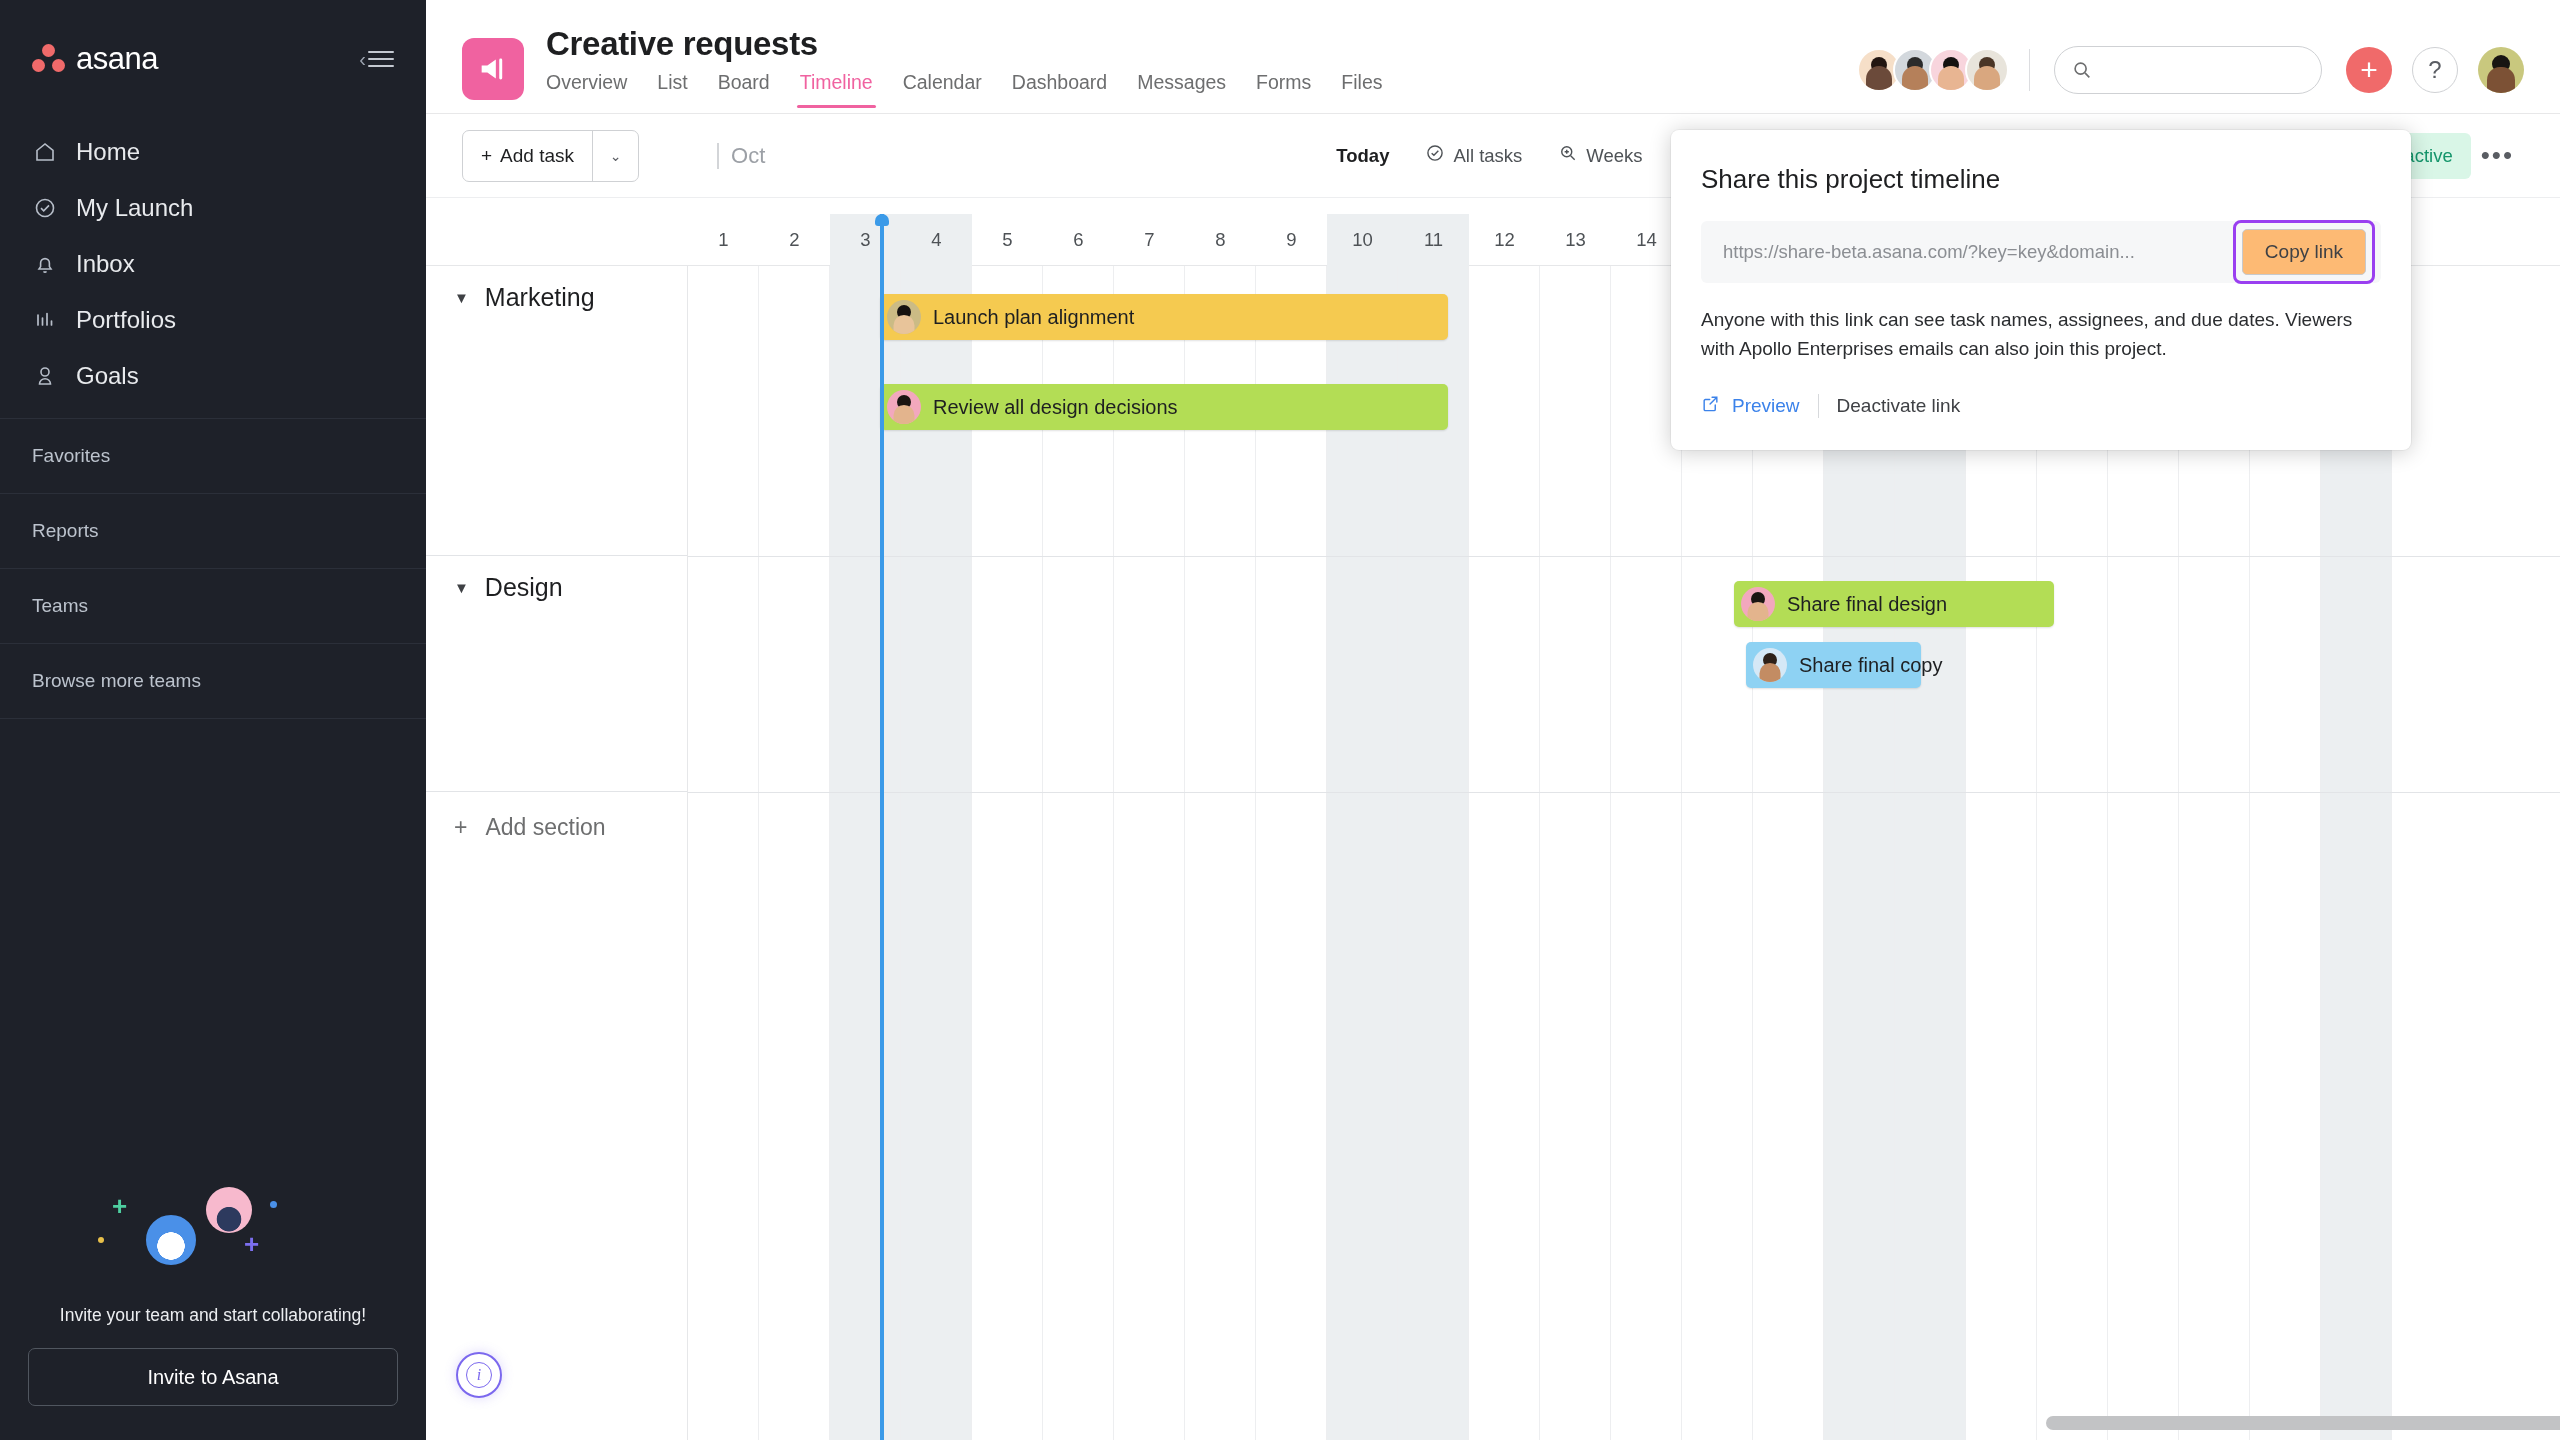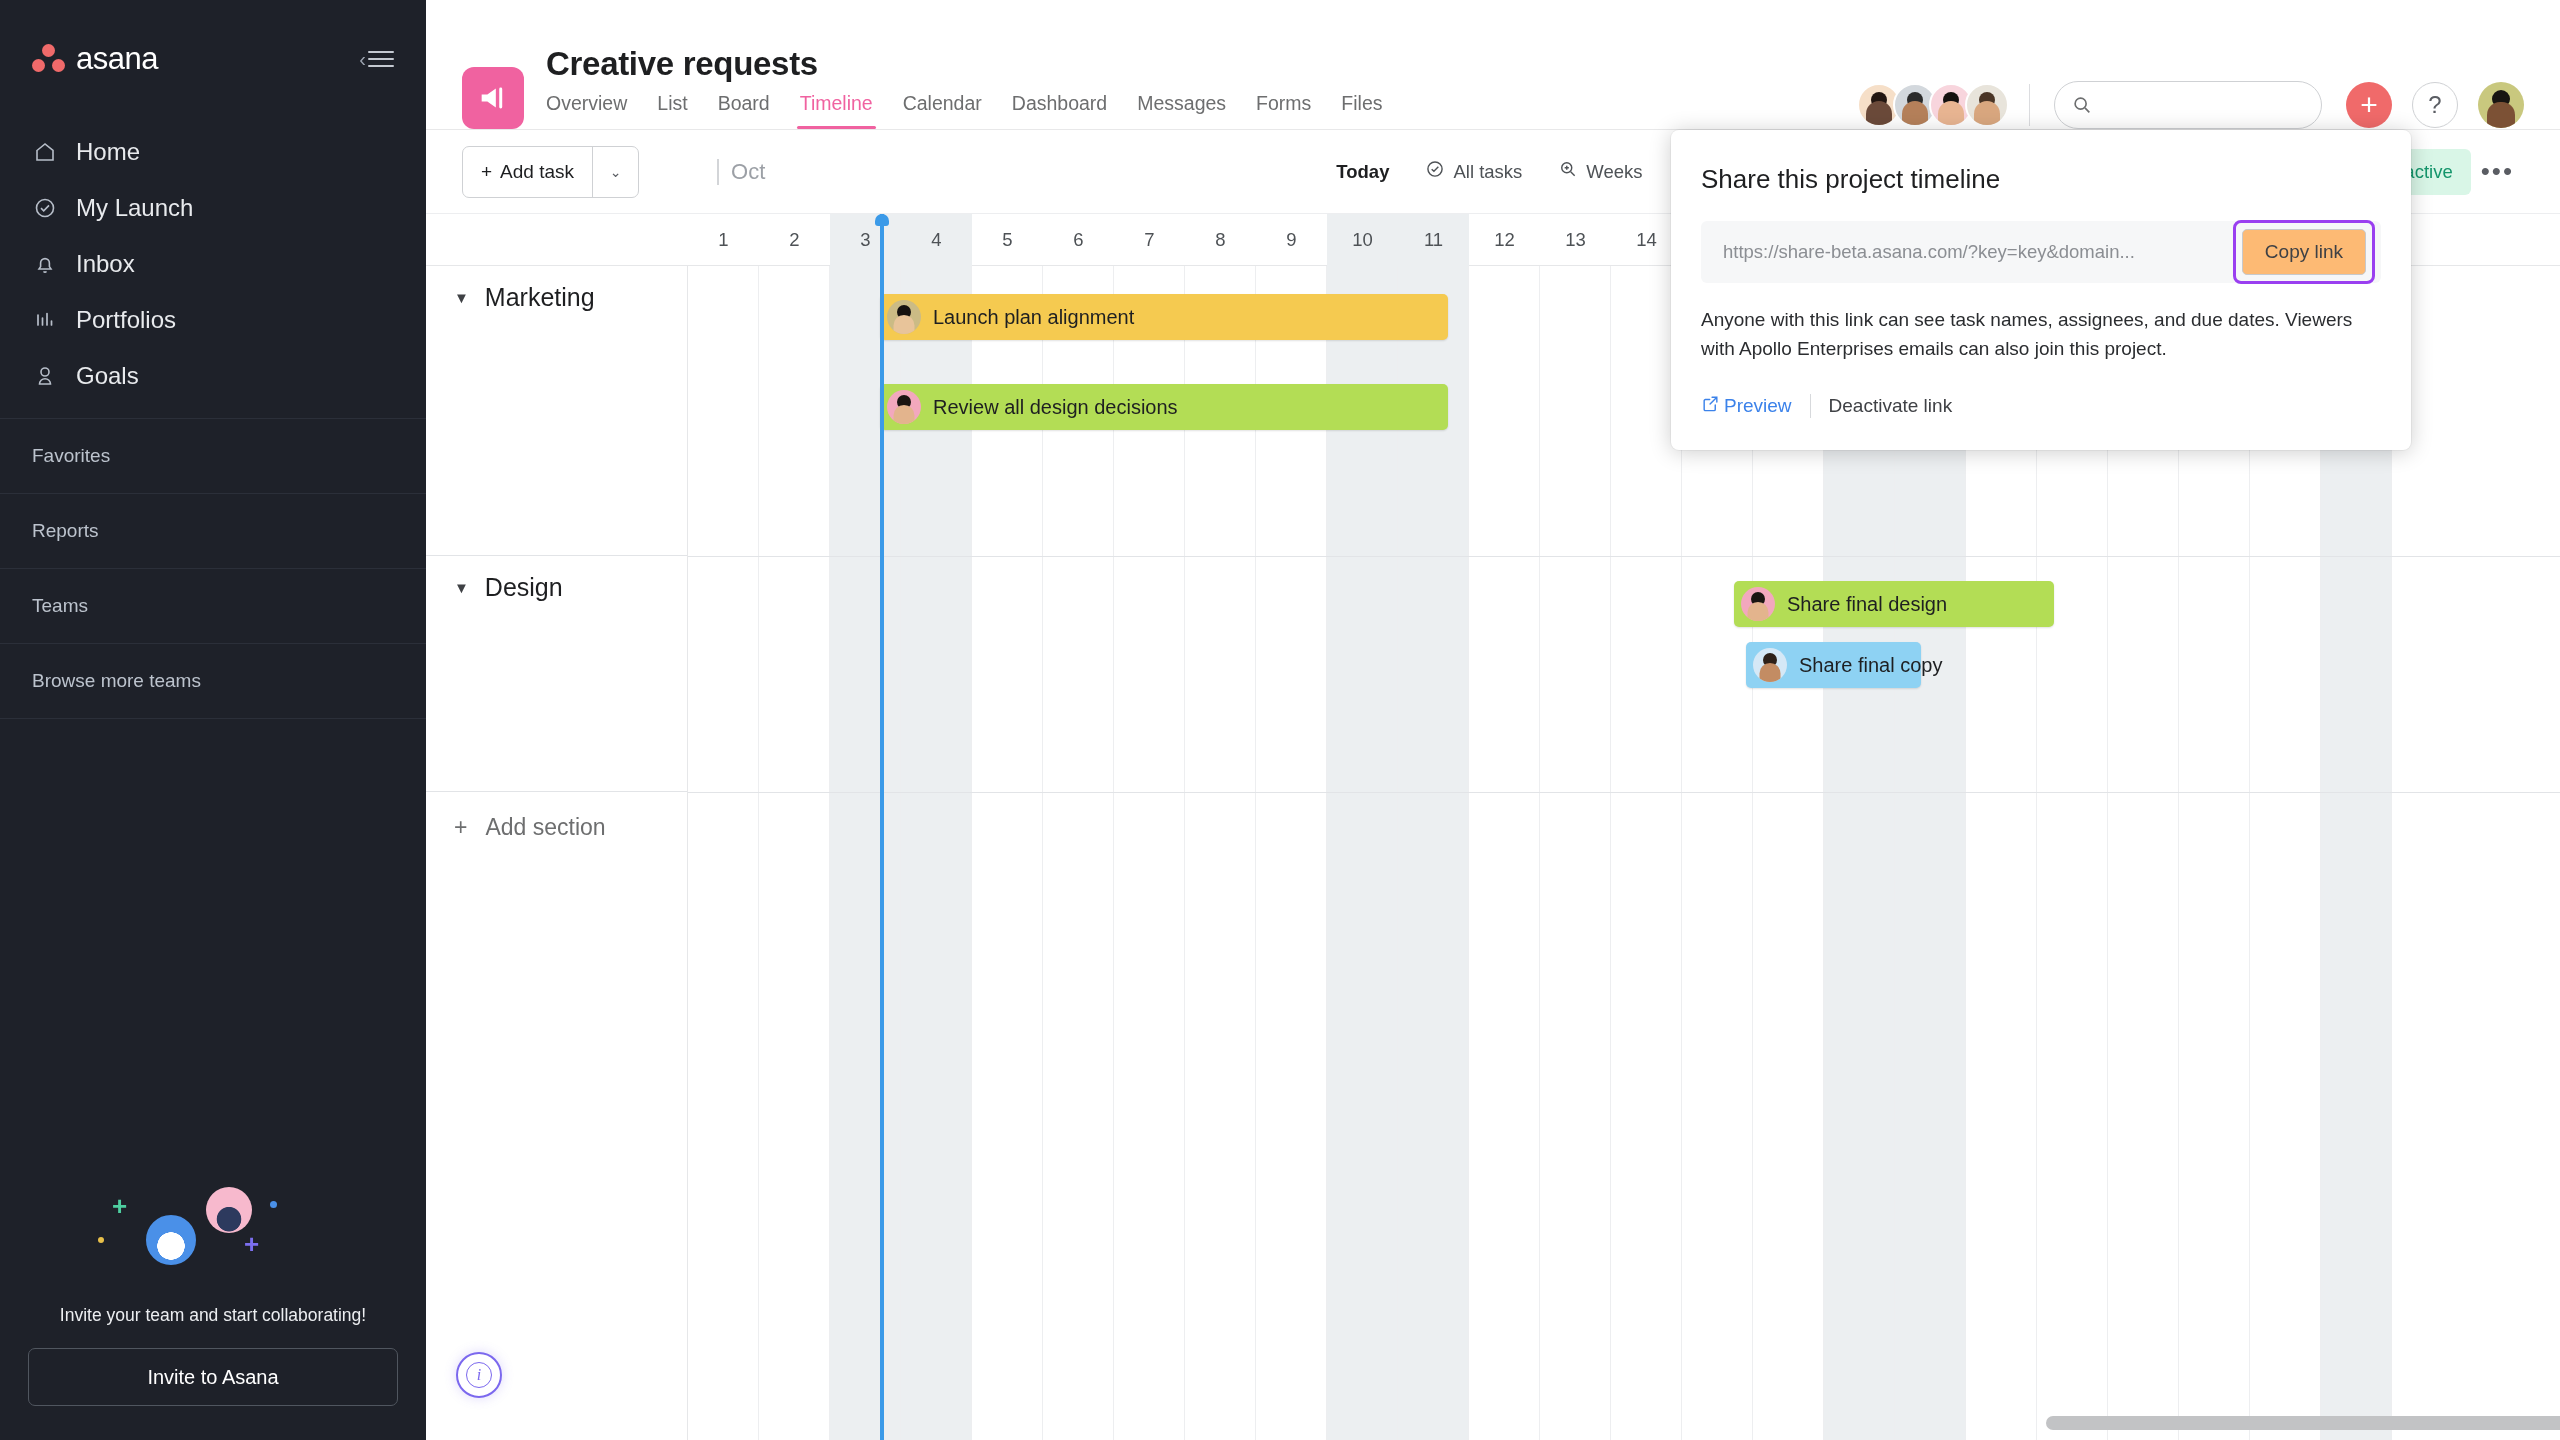--- a/index.html
+++ b/index.html
@@ -52,21 +52,21 @@
   .ia-d2 { width: 7px; height: 7px; border-radius: 50%; background: #4a90e8; left: 242px; top: 26px; }
   .invite-text { font-size: 17.5px; line-height: 1.45; color: #eceef1; margin-bottom: 20px; }
   .invite-btn { display: block; width: 100%; height: 58px; line-height: 56px;
     border: 1px solid #50565f; border-radius: 7px; background: transparent;
     color: #fff; font-size: 20px; font-family: inherit; cursor: pointer; }
 
   
   #main { flex: 1 1 auto; position: relative; background: #fff; height: 1440px; overflow: hidden; }
 
   
-  .hdr { height: 130px; border-bottom: 1px solid #e8e8e9; display: flex; align-items: flex-end;
+  .hdr { height: 114px; border-bottom: 1px solid #e8e8e9; display: flex; align-items: center;
          padding: 20px 36px 0 36px; position: relative; }
   .proj-icon { width: 62px; height: 62px; border-radius: 12px; background: #f062a0;
     display:flex; align-items:center; justify-content:center; flex: 0 0 62px; margin-top: 4px; }
   .hdr-mid { margin-left: 22px; }
   .proj-title { font-size: 33px; font-weight: 700; color: #1e1f21; line-height: 1.15; letter-spacing: -0.3px; }
   .tabs { display: flex; gap: 30px; margin-top: 9px; }
   .tab { font-size: 19.5px; color: #6d6e6f; padding-bottom: 14px; cursor: pointer; position: relative; white-space: nowrap; }
   .tab.active { color: #f062a0; font-weight: 500; }
   .tab.active:after { content:""; position:absolute; left:-3px; right:-3px; bottom:0; height:3px; background:#f062a0; border-radius:2px; }
 
@@ -148,21 +148,21 @@
     padding: 34px 30px 32px 30px; }
   .pop-title { font-size: 26px; font-weight: 500; color: #1e1f21; margin-bottom: 26px; }
   .pop-field { height: 62px; background: #f6f7f8; border-radius: 6px; display: flex; align-items: center;
     padding: 0 6px 0 22px; position: relative; }
   .pop-url { font-size: 18.5px; color: #8b8e93; white-space: nowrap; overflow: hidden; flex: 1 1 auto; }
   .copy-wrap { border: 3px solid #9a3ff0; border-radius: 8px; padding: 6px; margin-left: auto; }
   .copy-btn { height: 46px; border: 1px solid #c7c9cc; border-radius: 5px; background: #fdba74;
     padding: 0 22px; font-size: 19px; color: #3f4145; font-family: inherit; cursor: pointer; }
   .pop-desc { font-size: 19px; line-height: 1.55; color: #2b2d30; margin-top: 22px; }
   .pop-actions { display: flex; align-items: center; gap: 18px; margin-top: 30px; }
-  .pop-link { display: flex; align-items: center; gap: 4px; font-size: 19px; color: #3b82ea; cursor: pointer; }
+  .pop-link { display: flex; align-items: center; gap: 12px; font-size: 19px; color: #3b82ea; cursor: pointer; }
   .pop-sep { width: 1px; height: 24px; background: #d7d9dc; }
   .pop-deact { font-size: 19px; color: #3f4145; cursor: pointer; }
 </style>
 </head>
 <body>
 
 <div id="app">
 
   <div id="sidebar">
     <div class="sb-top">

